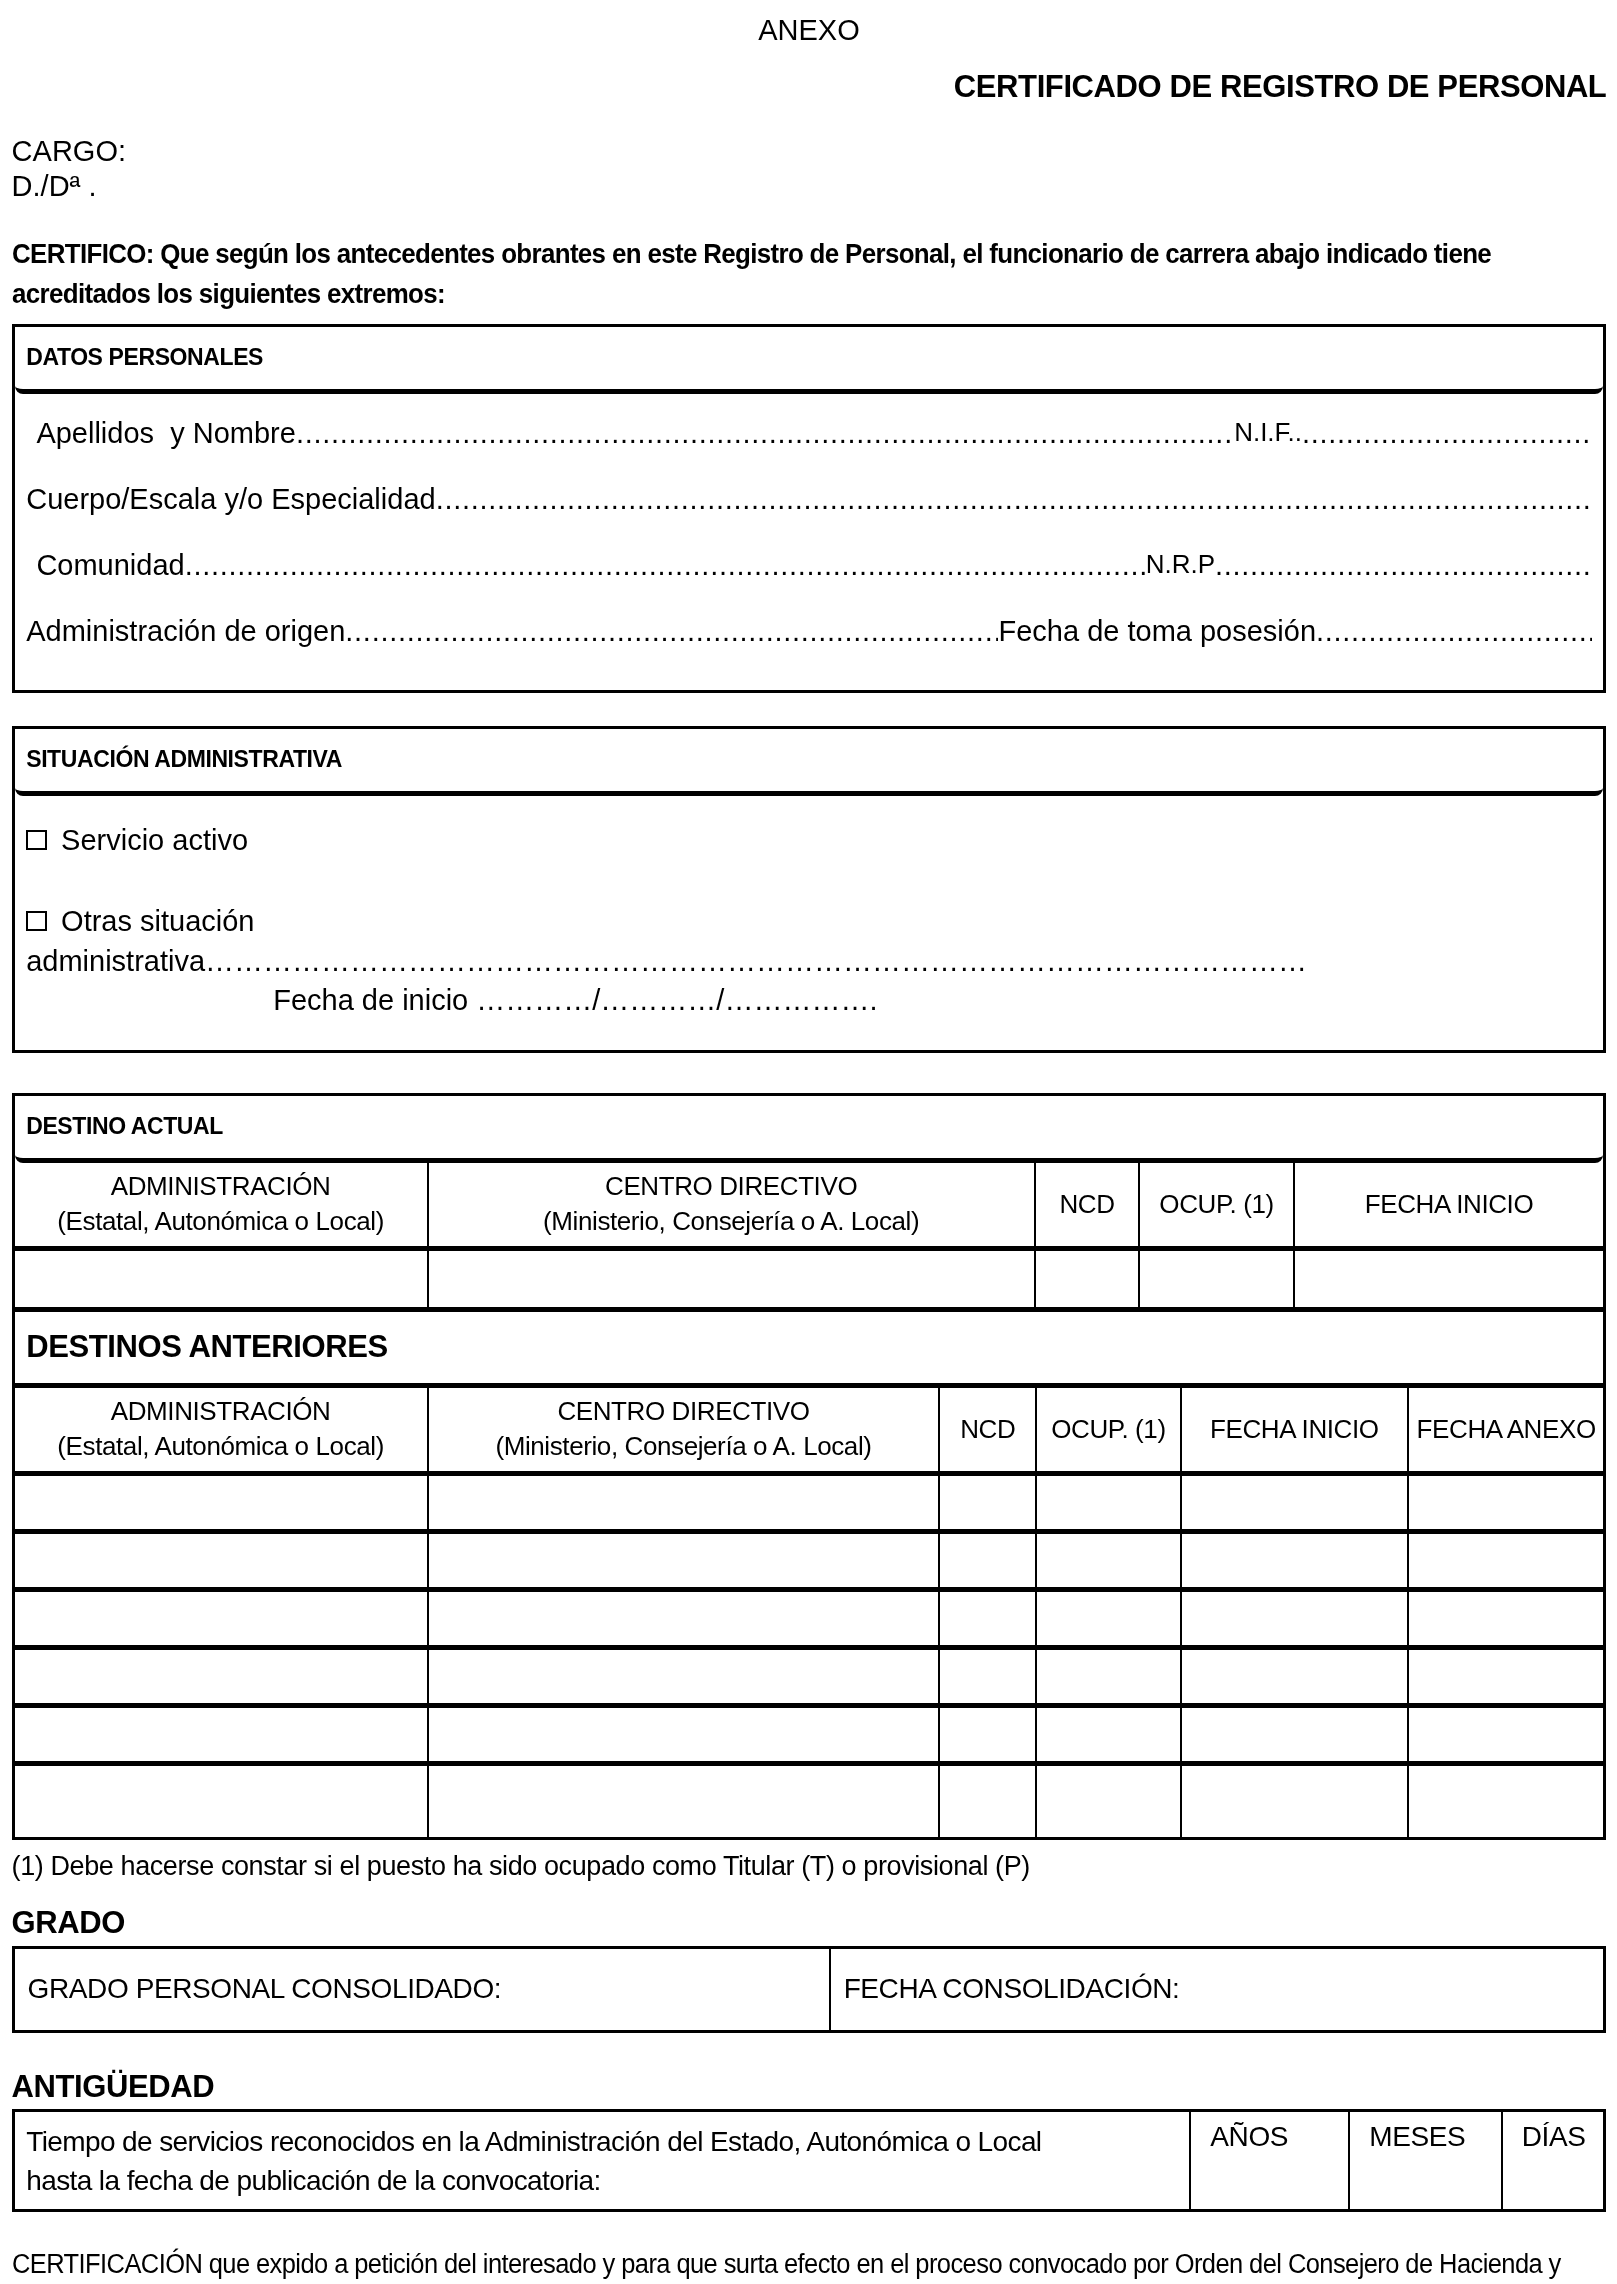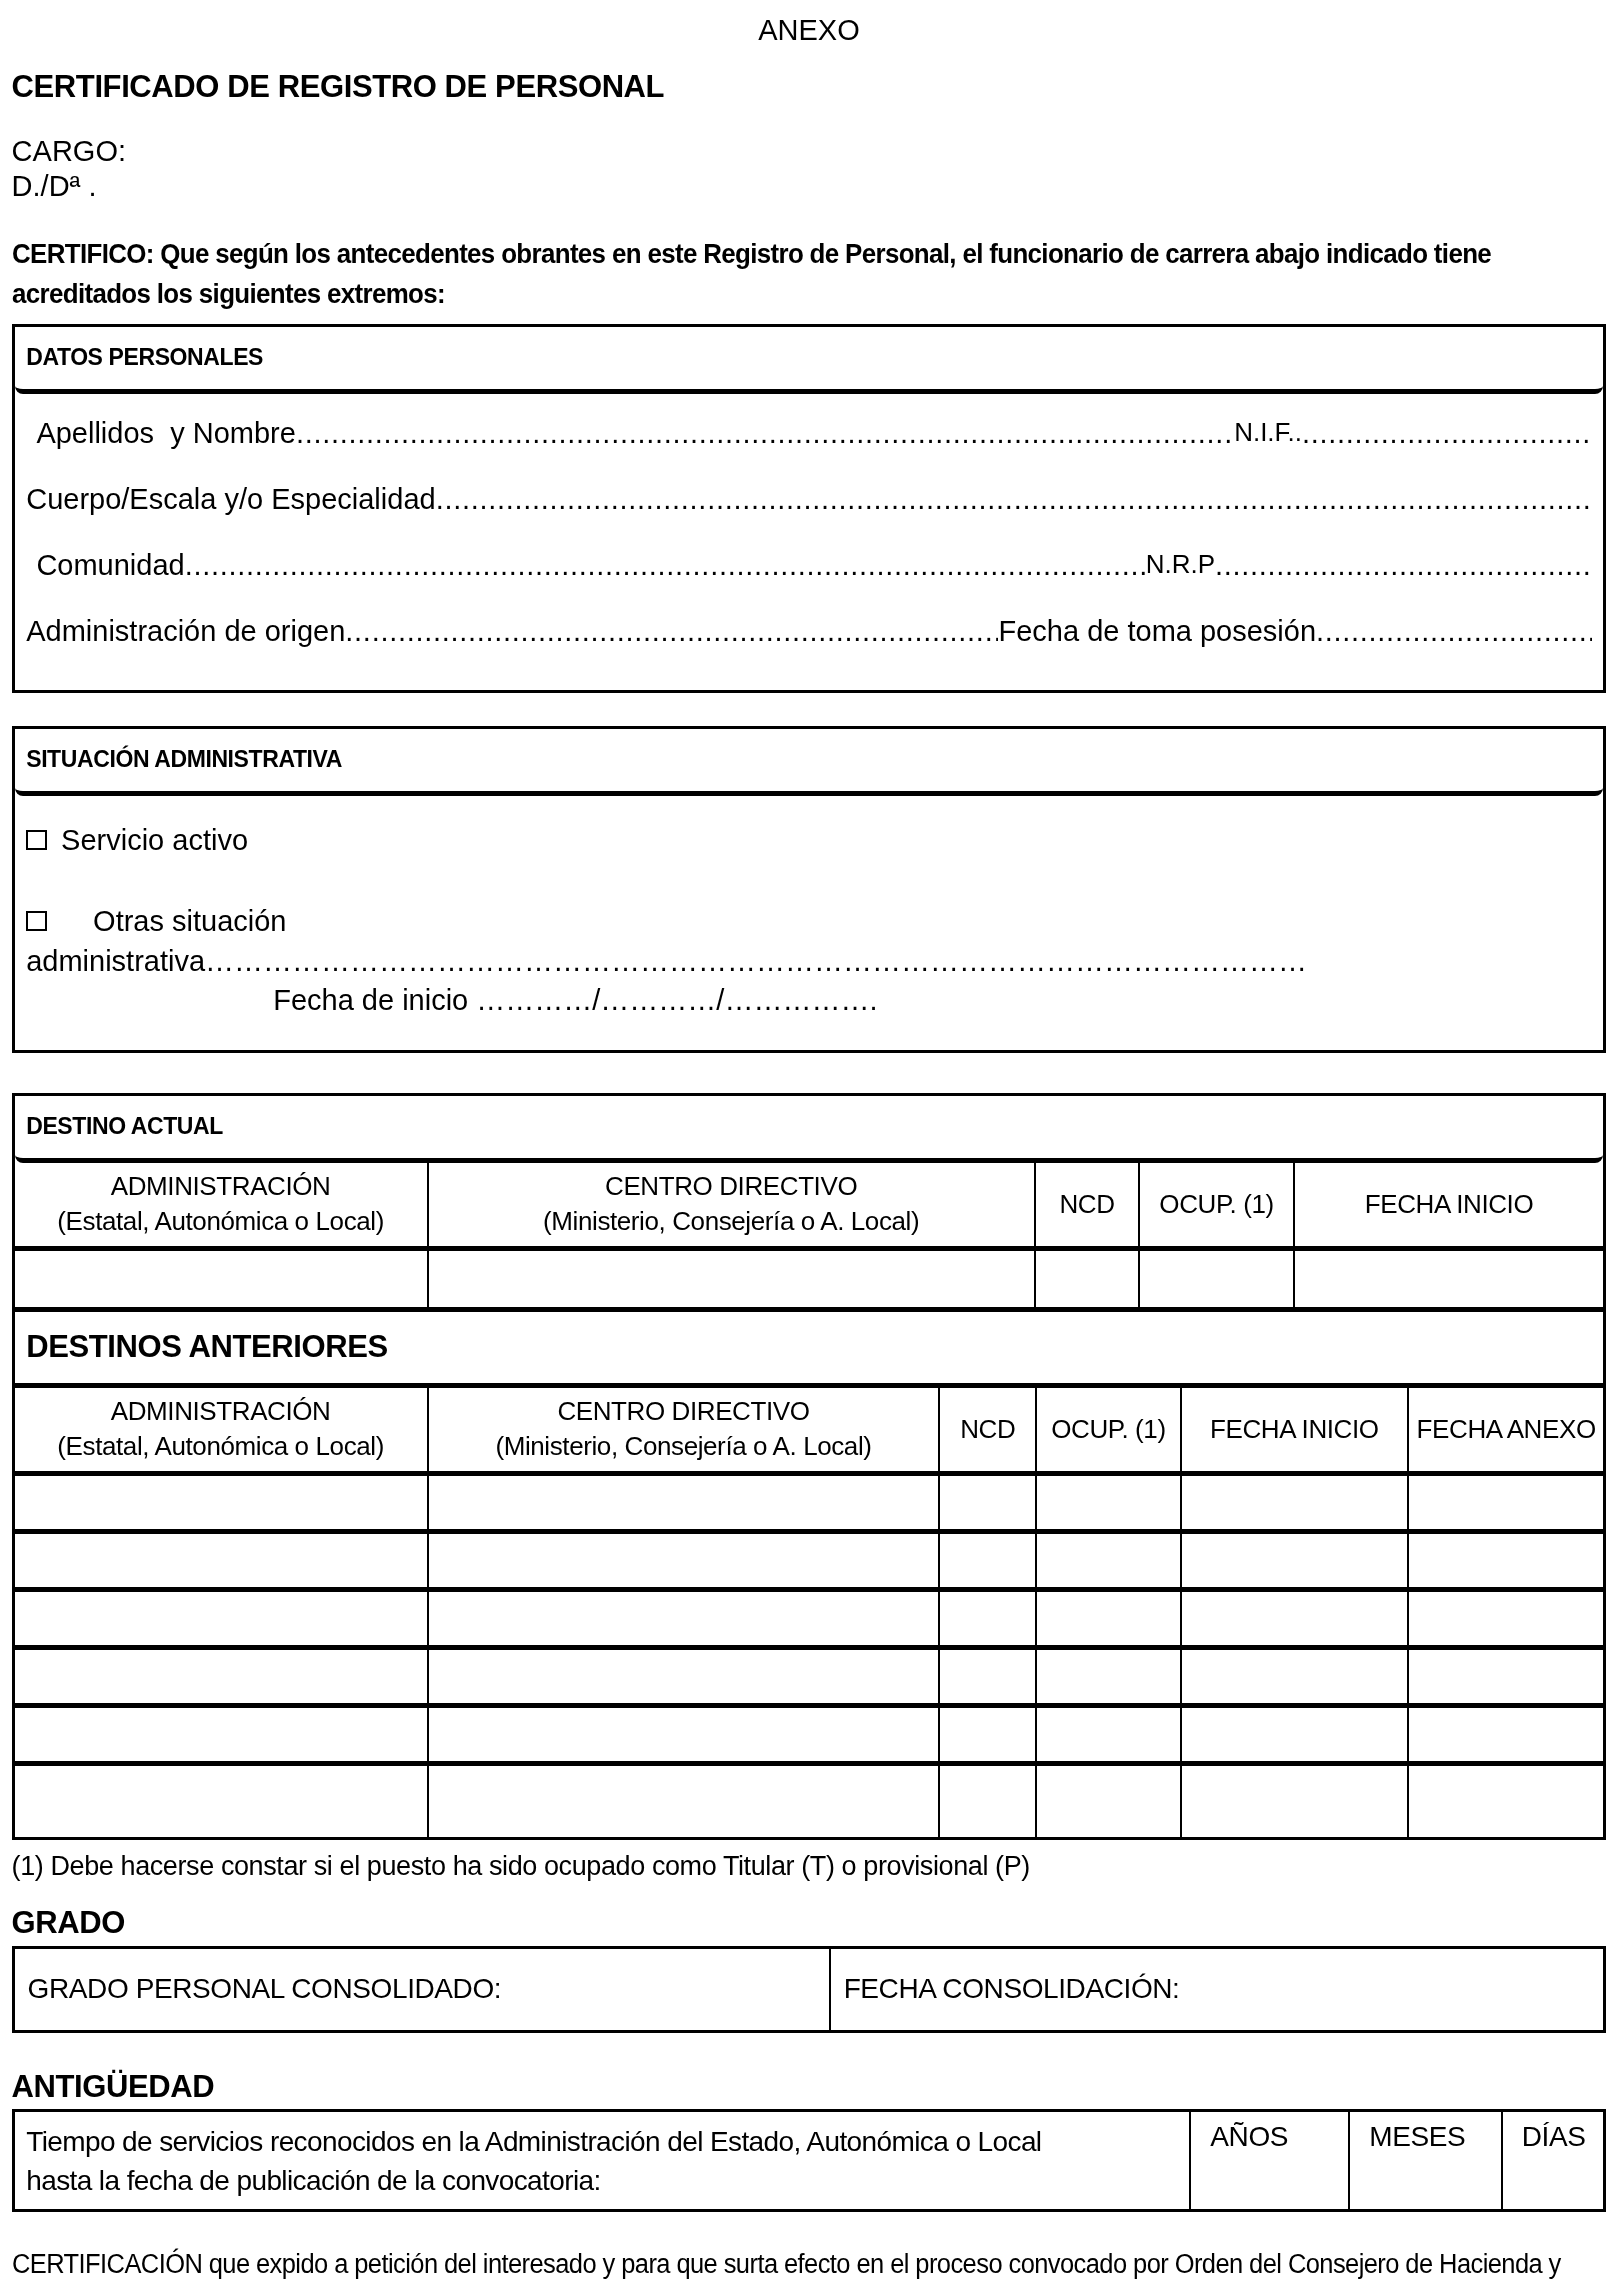--- a/index.html
+++ b/index.html
@@ -7,21 +7,21 @@
   body {
     width:1618px; height:2284px;
     font-family:"Liberation Sans", sans-serif;
     font-size:29px; color:#000;
     overflow:hidden;
   }
   .page { padding:8.7px 11.6px 0 11.6px; }
 
   
   .annex { text-align:center; margin-top:5.8px; font-size:29px; }
-  .form-title { text-align:left; font-weight:bold; font-size:31px; margin-top:22px; letter-spacing:-0.4px; }
+  .form-title { text-align:right; font-weight:bold; font-size:31px; margin-top:22px; letter-spacing:-0.4px; }
   .holder { margin-top:29px; line-height:1.18; }
   .certify {
     margin-top:31px; font-weight:bold; font-size:28px;
     line-height:1.42; letter-spacing:-0.7px;
     width:108%; transform:scaleX(0.925); transform-origin:0 0;
   }
 
   
   .tbox { border:3.6px solid #000; }
   .sec-title {
@@ -35,21 +35,21 @@
 
   .dp-body { padding:0 11.6px 42px 11.6px; }
   .dp-body .dotrow { margin-top:33px; }
   .dp-body .dotrow:first-child { margin-top:23px; }
   .midlabel { font-size:26px; }
   .ind { padding-left:10.2px; }
 
   
   .sit-body { padding:0 11.6px 33px 11.6px; }
   .chkrow { margin-top:28px; display:flex; align-items:center; }
-  .chkrow.second { margin-top:48px;gap:32px; }
+  .chkrow.second { margin-top:48px; }
   .chk {
     display:inline-block; width:20.4px; height:20.4px;
     border:2.2px solid #000; margin-right:14.5px; flex:0 0 auto;
   }
   .admline { margin-top:7.3px; white-space:nowrap; overflow:hidden; }
   .fechaline { margin-top:5.8px; margin-left:247px; }
 
   
   table.grid { width:100%; border-collapse:collapse; table-layout:fixed;border-radius:29px; }
   table.grid th, table.grid td {

